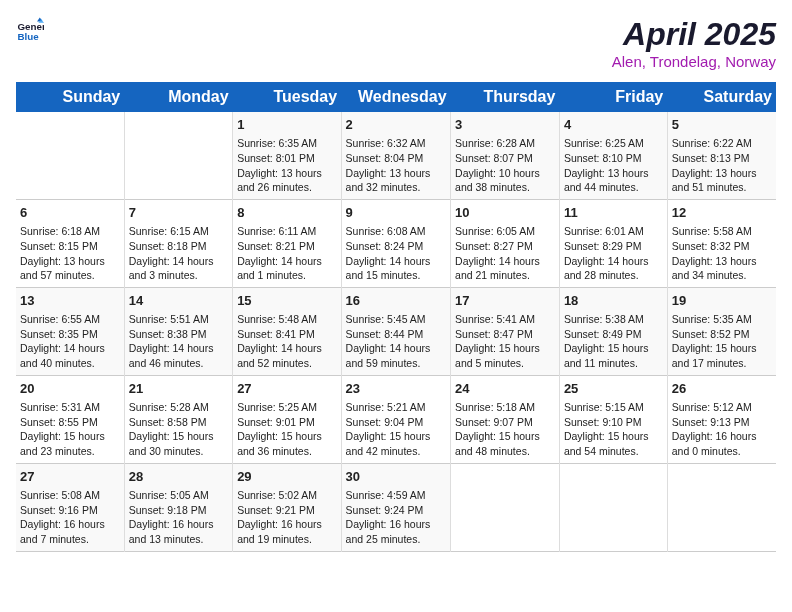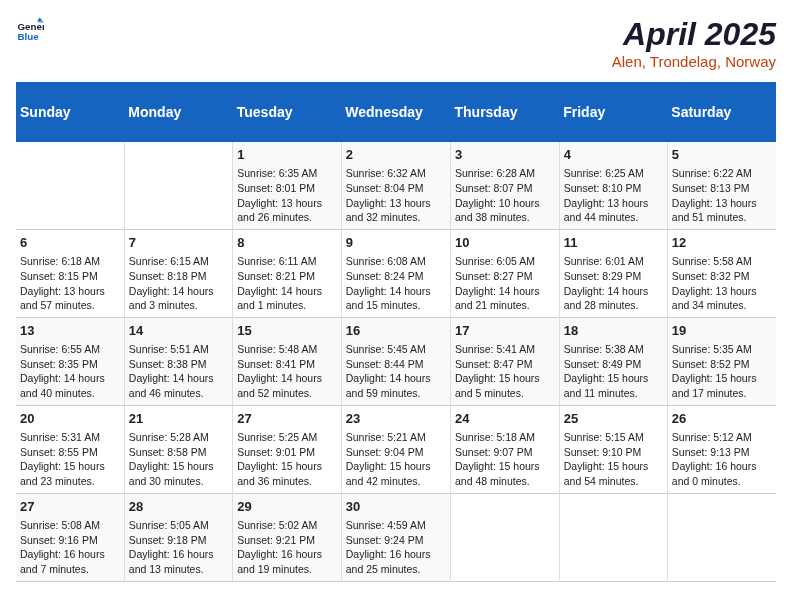--- a/index.html
+++ b/index.html
@@ -29,34 +29,34 @@
       text-align: right;
     }
     .calendar-title {
       font-size: 32px;
       font-weight: bold;
       color: #1a1a2e;
       font-style: italic;
     }
     .calendar-subtitle {
       font-size: 15px;
-      color: #c2410c;
+      color: #a21caf;
       text-align: right;
     }
     table {
       width: 100%;
       border-collapse: collapse;
       font-size: 11px;
     }
     thead th {
       background-color: #1565c0;
       color: #fff;
-      padding: 22px 4px;
-      text-align: left;
-      font-size: 14px;
+      padding: 6px 4px;
+      text-align: right;
+      font-size: 16px;
       font-weight: bold;
     }
     tbody tr {
       border-bottom: 1px solid #ccc;
     }
     tbody td {
       vertical-align: top;
       padding: 4px 4px;
       border-right: 1px solid #ddd;
       width: 110px;

